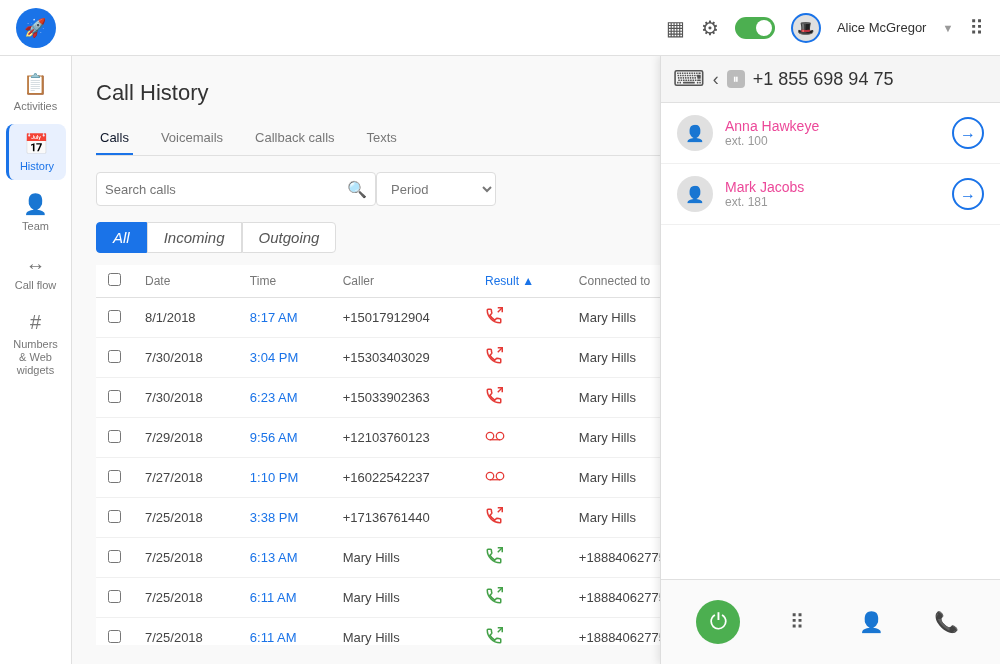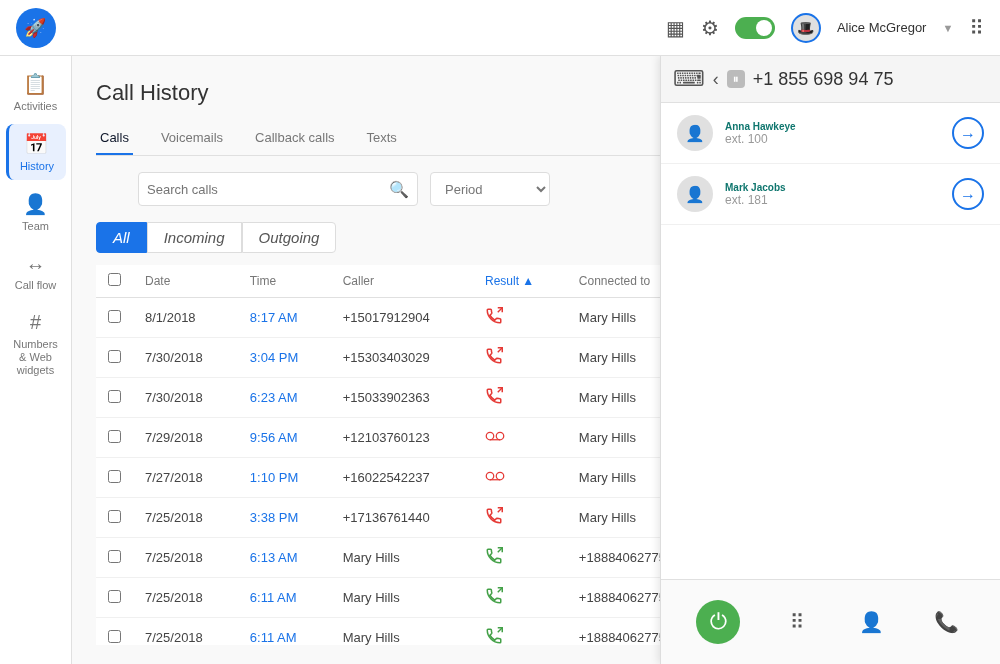--- a/index.html
+++ b/index.html
@@ -98,21 +98,21 @@
     .tab {
       padding: 8px 4px;
       font-size: 13px;
       color: #777;
       cursor: pointer;
       border-bottom: 2px solid transparent;
     }
     .tab.active { color: #0f172a; border-bottom: 2px solid #1a73e8; font-weight: 500; }
 
     
-    .filter-row { display: flex; gap: 12px; margin-bottom: 16px; align-items: center; margin-left: 42px; }
+    .filter-row { display: flex; gap: 0; margin-bottom: 16px; align-items: center; }
     .search-box {
       display: flex; align-items: center;
       border: 1px solid #ddd;
       border-radius: 4px;
       padding: 0 8px;
       background: white;
       width: 280px;
       height: 34px;
     }
     .search-box input {
@@ -207,21 +207,21 @@
     }
     .contact-avatar {
       width: 36px; height: 36px;
       background: #e0e0e0;
       border-radius: 50%;
       display: flex; align-items: center; justify-content: center;
       font-size: 16px; color: #999;
       flex-shrink: 0;
     }
     .contact-info { flex: 1; }
-    .contact-name { font-size: 10px; color: #0f766e; font-weight: 700; }
+    .contact-name { font-size: 14px; color: #ec4899; font-weight: 400; }
     .contact-ext { font-size: 12px; color: #999; }
     .transfer-btn {
       width: 32px; height: 32px;
       border-radius: 50%;
       border: 2px solid #1a73e8;
       background: white;
       display: flex; align-items: center; justify-content: center;
       cursor: pointer;
       color: #1a73e8;
       font-size: 16px;

